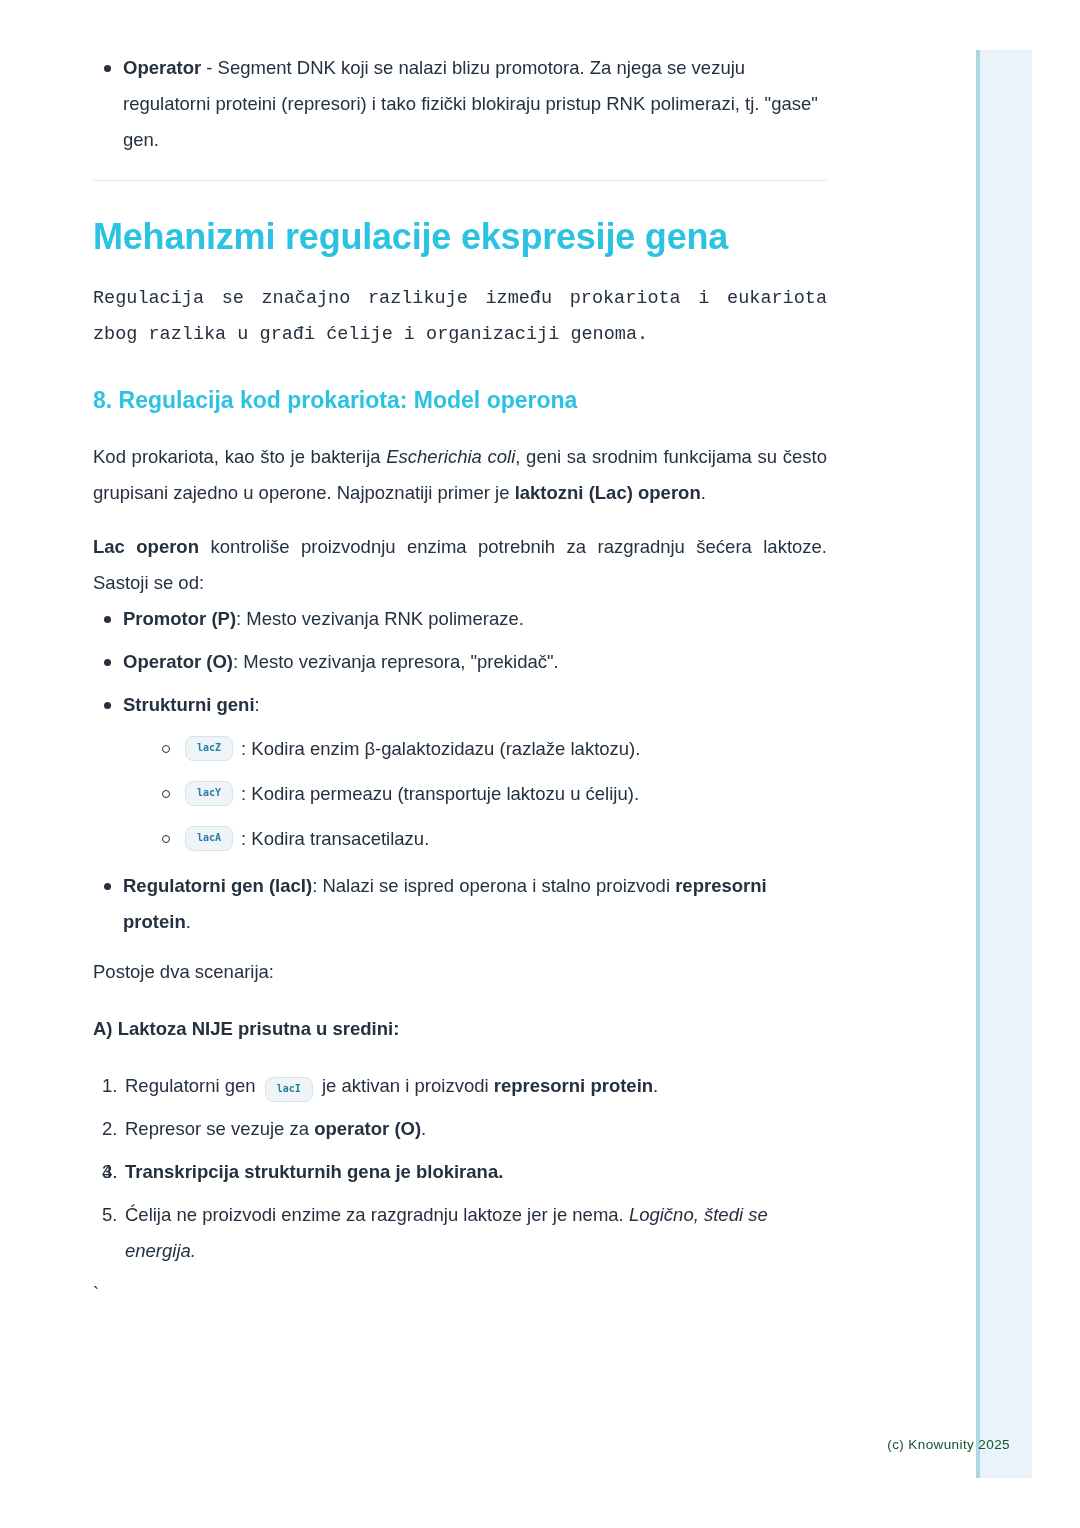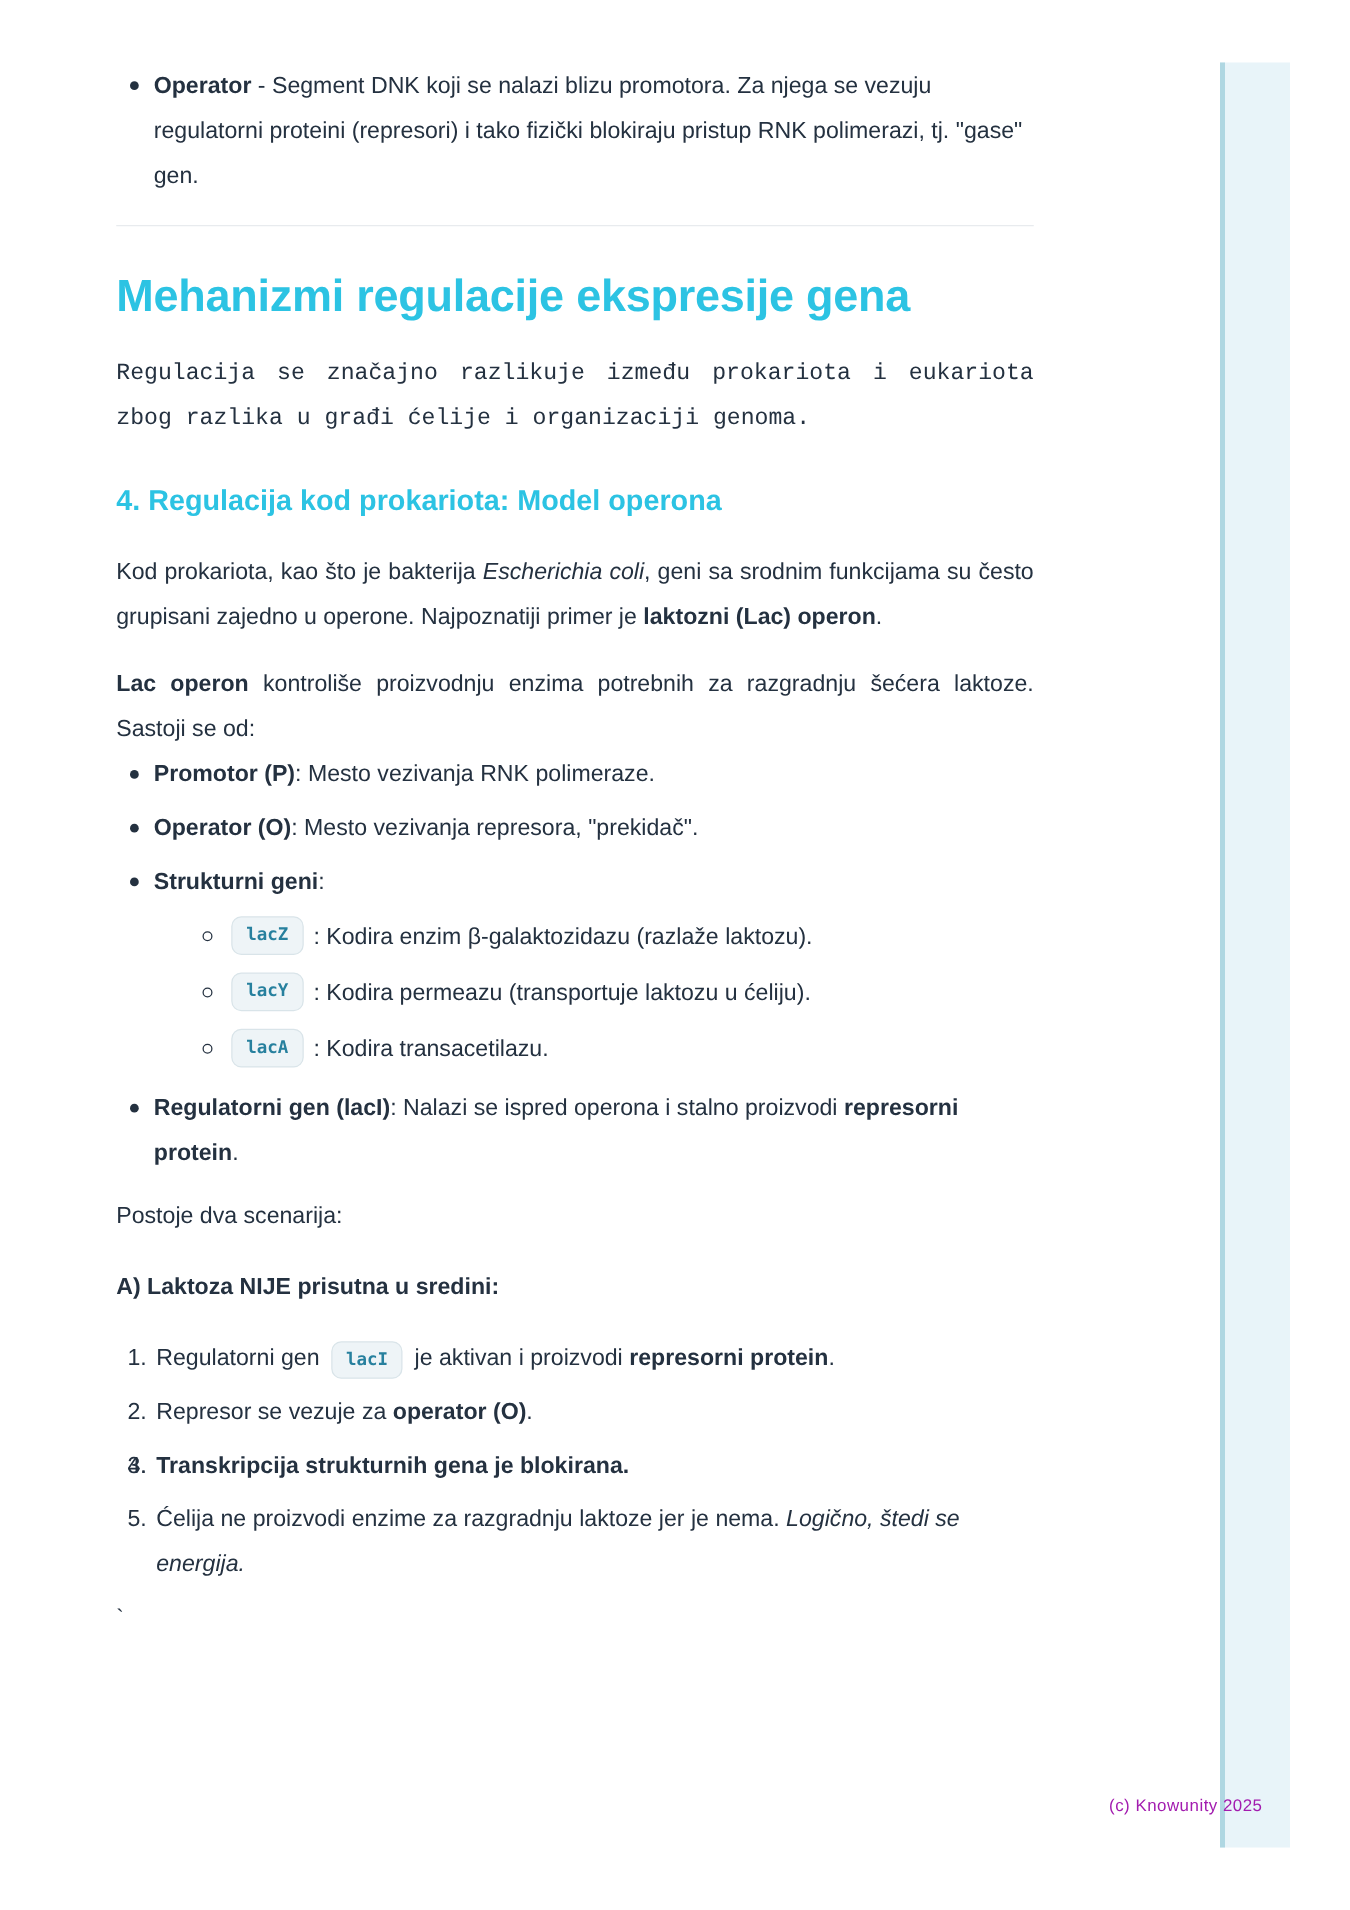--- a/index.html
+++ b/index.html
@@ -48,21 +48,21 @@
   .sub-list { list-style:none; margin:3px 0 0; padding:0; }
   .sub-list > li { position:relative; padding-left:62px; height:45px; display:flex; align-items:center; margin:0; }
   .sub-list > li::before {
     content:""; position:absolute; left:39px; top:19px;
     width:6px; height:6px; border:1.5px solid #243140; border-radius:50%;
     background:transparent; box-sizing:content-box;
   }
 
   .chip {
     font-family:"DejaVu Sans Mono", monospace;
-    font-size:14px; font-weight:bold;
+    font-size:10px; font-weight:bold;
     color:#27809e;
     background:#eef4f7;
     border:1px solid #d9e4e9;
     border-radius:8px;
     padding:4px 11px;
     line-height:1.45;
     display:inline-block;
     white-space:nowrap;
   }
   .sub-list .chip { margin-right:8px; }
@@ -72,41 +72,41 @@
   .p-scenario-a { margin-top:21px; font-weight:bold; }
 
   ol.steps { list-style:none; margin:21px 0 0; padding:0; }
   ol.steps > li { position:relative; padding-left:32px; margin-bottom:7px; }
   .step-num { position:absolute; left:9px; top:0; }
 
   .stray { margin-top:10px; font-size:18px; line-height:30px; }
 
   .footer {
     position:absolute; top:1437px; right:70px;
-    font-size:13.5px; color:#a21caf; letter-spacing:0.4px;
+    font-size:13.5px; color:#14532d; letter-spacing:0.4px;
   }
 </style>
 </head>
 <body>
 
 <div class="sidebar-bar"></div>
 
 <div class="content">
 
   <ul class="bullets intro-list">
     <li><b>Operator</b><span> - Segment DNK koji se nalazi blizu promotora. Za njega se vezuju regulatorni proteini (represori) i tako fizički blokiraju pristup RNK polimerazi, tj. "gase" gen.</span></li>
   </ul>
 
   <hr class="divider">
 
   <h1>Mehanizmi regulacije ekspresije gena</h1>
 
   <p class="p-intro">Regulacija se značajno razlikuje između prokariota i eukariota zbog razlika u građi ćelije i organizaciji genoma.</p>
 
-  <h2>4. Regulacija kod prokariota: Model operona</h2>
+  <h2>8. Regulacija kod prokariota: Model operona</h2>
 
   <p class="p-prok"><span>Kod prokariota, kao što je bakterija </span><span class="italic">Escherichia coli</span><span>, geni sa srodnim funkcijama su često grupisani zajedno u operone. Najpoznatiji primer je </span><b>laktozni (Lac) operon</b><span>.</span></p>
 
   <p class="p-lac"><b>Lac operon</b><span> kontroliše proizvodnju enzima potrebnih za razgradnju šećera laktoze. Sastoji se od:</span></p>
 
   <ul class="bullets operon-list">
     <li><b>Promotor (P)</b><span>: Mesto vezivanja RNK polimeraze.</span></li>
     <li><b>Operator (O)</b><span>: Mesto vezivanja represora, "prekidač".</span></li>
     <li><b>Strukturni geni</b><span>:</span>
       <ul class="sub-list">

